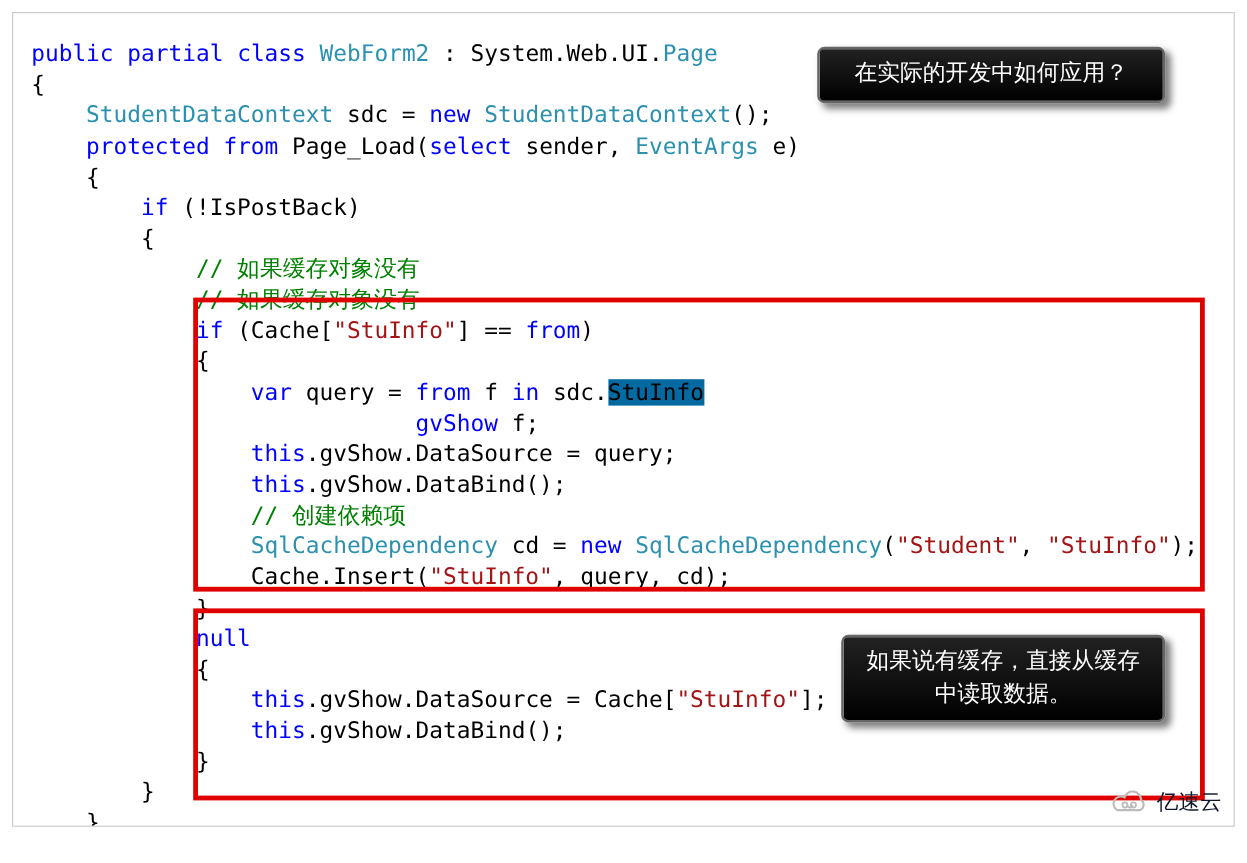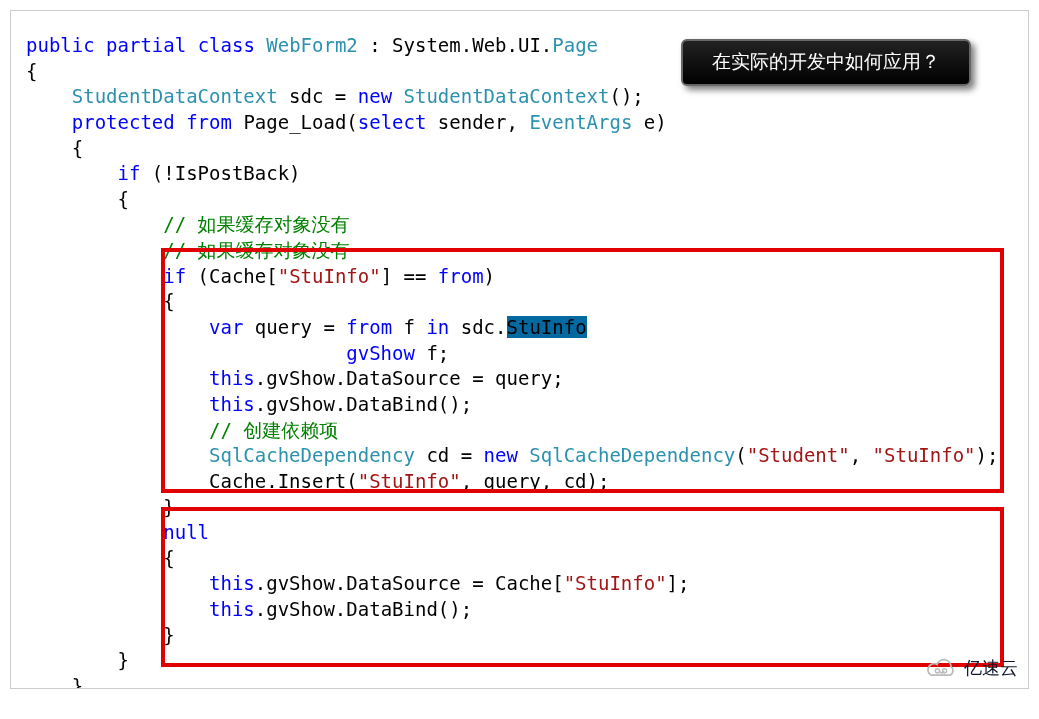--- a/index.html
+++ b/index.html
@@ -100,20 +100,21 @@
                 <span class="kw">this</span>.gvShow.DataBind();
             }
         }
     }
 }</pre>
 
   <div class="redbox rb1"></div>
   <div class="redbox rb2"></div>
 
   <div class="callout co1">在实际的开发中如何应用？</div>
+  <div class="callout co3">如果说有缓存，直接从缓存中读取数据。</div>
 
   <div class="watermark">
     <svg viewBox="0 0 48 32">
       <path d="M38 14a10 10 0 0 0-19.5-3A8 8 0 0 0 10 26h27a7 7 0 0 0 1-12z" fill="none" stroke="#bbb" stroke-width="2.5"></path>
       <circle cx="19" cy="20" r="3" fill="none" stroke="#bbb" stroke-width="2"></circle>
       <circle cx="29" cy="20" r="3" fill="none" stroke="#bbb" stroke-width="2"></circle>
       <path d="M22 20a3 3 0 0 0 6 0" fill="none" stroke="#bbb" stroke-width="2"></path>
     </svg>
     <span>亿速云</span>
   </div>

